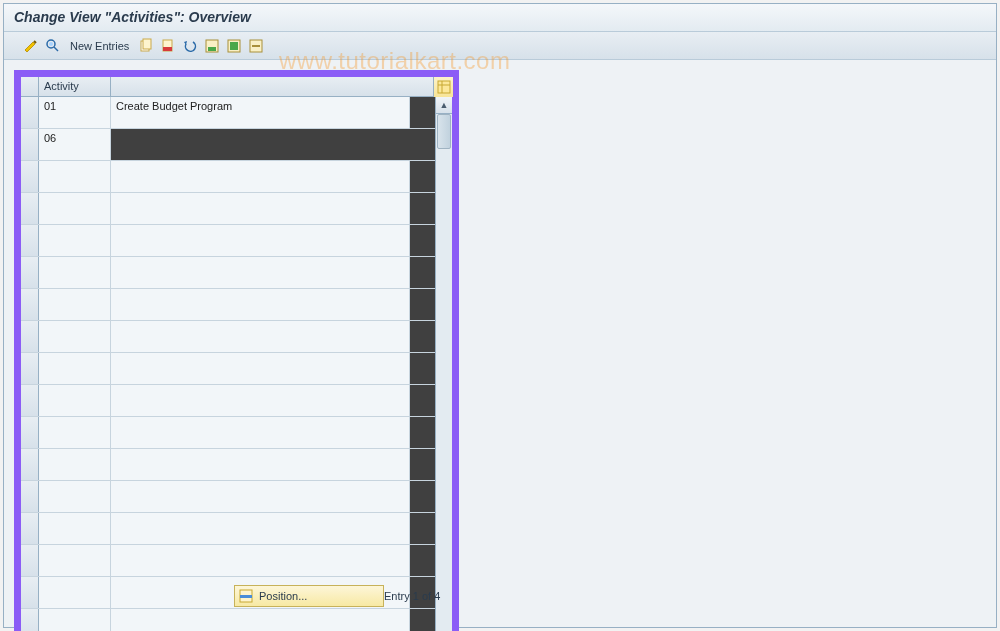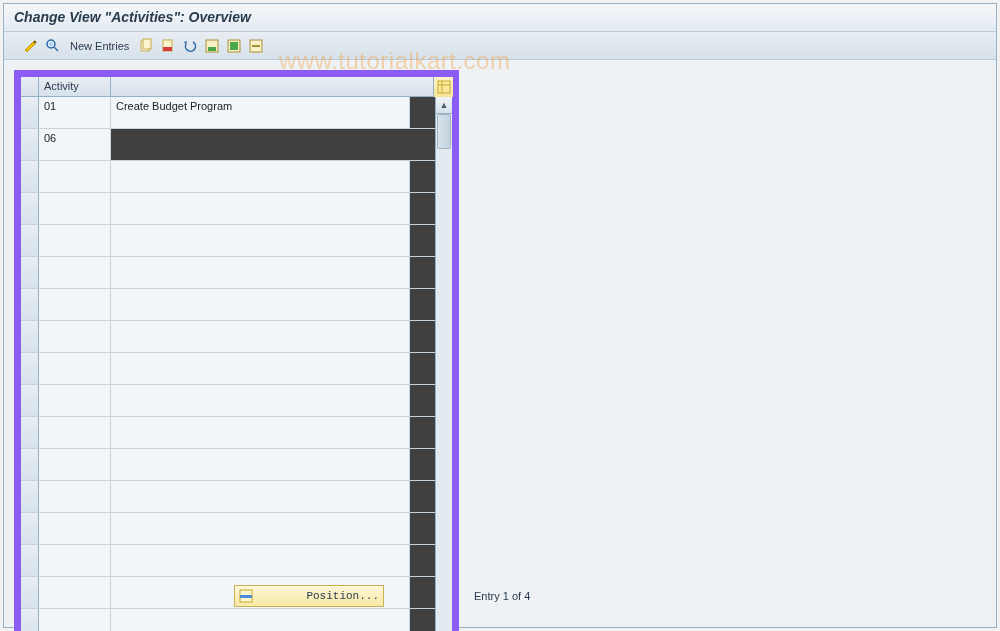--- a/index.html
+++ b/index.html
@@ -196,21 +196,20 @@
     display:flex;align-items:center;
     padding: 0 4px;
     cursor:pointer;
     color:#2a3b4d;
     gap:6px;
   }
   .pos-icon{
     width:14px;height:14px;
   }
   .entry-label {
-    margin-left: 90px;
     color:#2a3b4d;
   }
   svg { display:block; }
 </style>
 </head>
 <body>
 
 <div class="main-frame">
 
   <div class="title-bar">Change View "Activities": Overview</div>
@@ -417,18 +416,18 @@
   </div>
 
   <div class="footer-area">
     <div class="position-btn">
       <span class="pos-icon">
         <svg width="14" height="14">
             <rect x="1" y="1" width="12" height="12" fill="#fef4ce" stroke="#c7a832"></rect>
             <rect x="1" y="6" width="12" height="3" fill="#4a8dd8"></rect>
           </svg>
       </span>
-      <span style="flex:1;text-align:right;font-family:Liberation Mono, monospace;">Position...</span>
+      <span style="flex:1;text-align:left;">Position...</span>
     </div>
     <div class="entry-label">Entry 1 of 4</div>
   </div>
 
 </div>
 
 </body></html>

